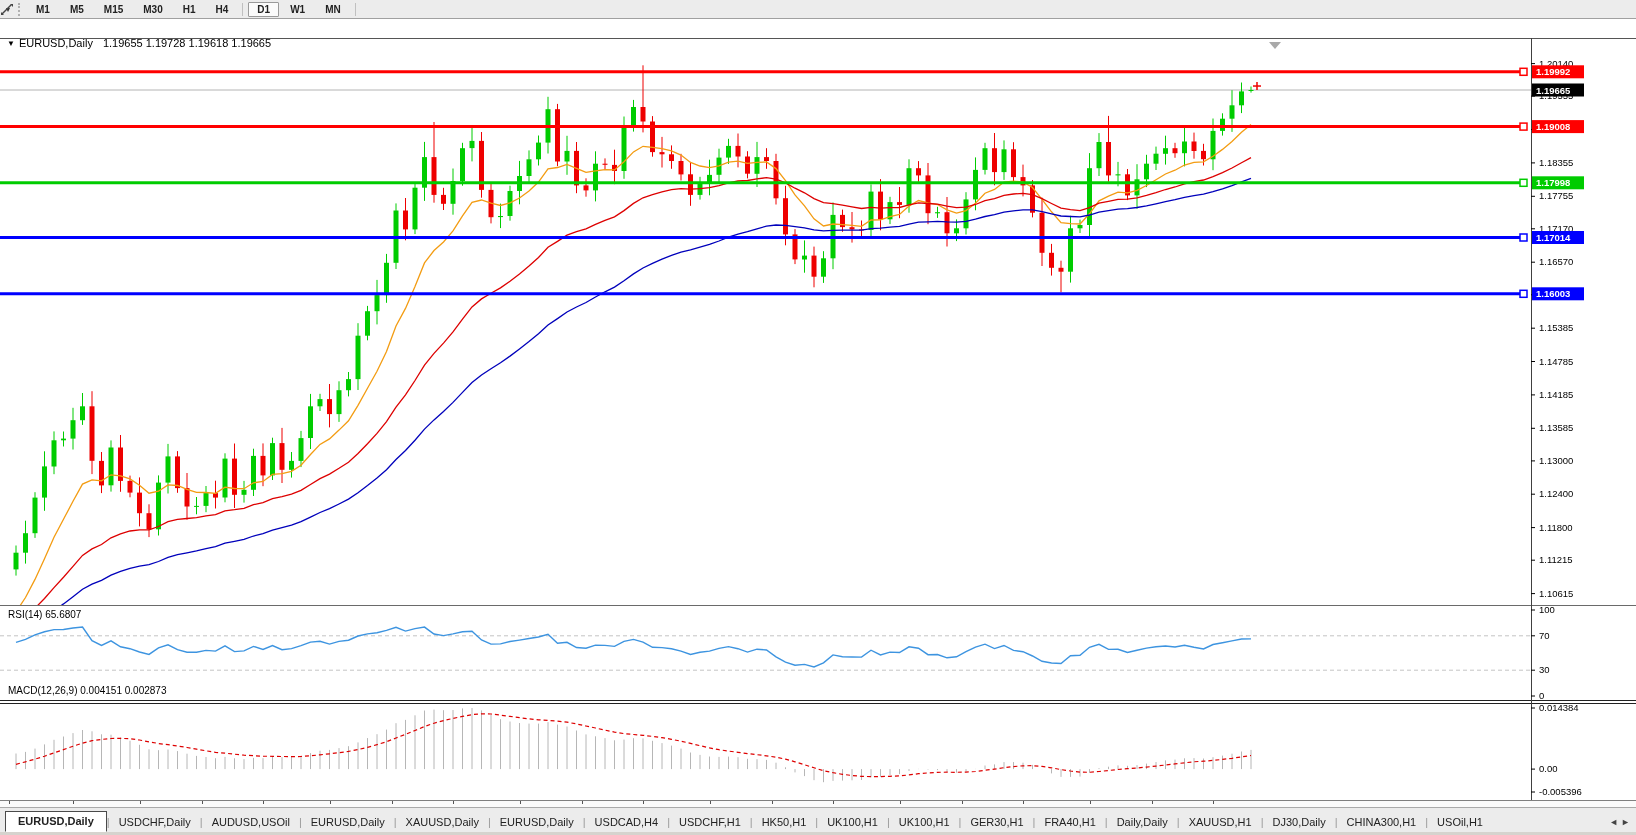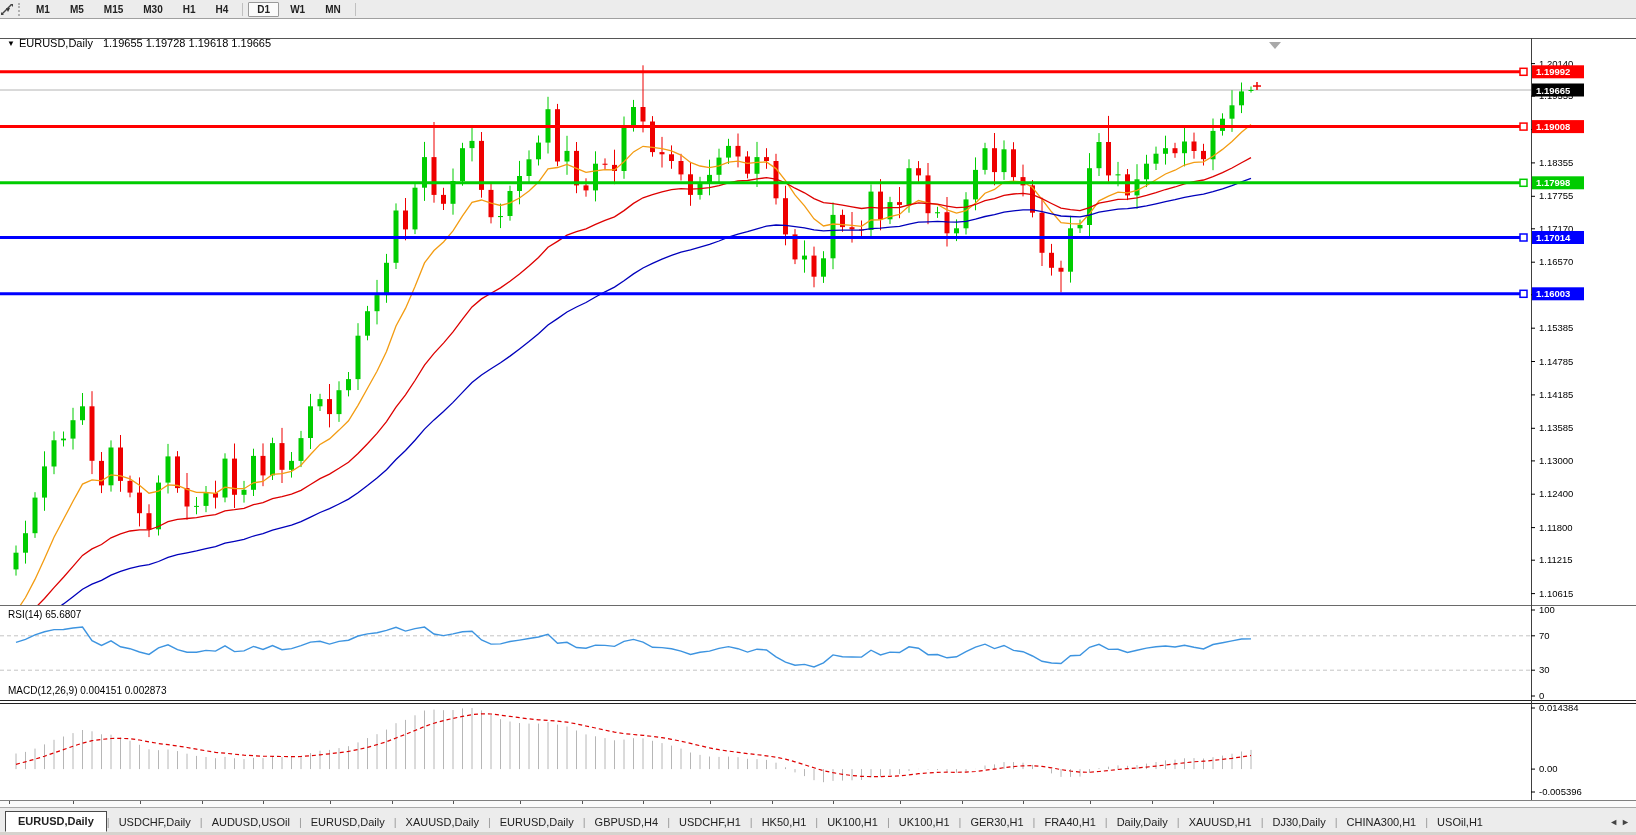--- a/index.html
+++ b/index.html
@@ -609,21 +609,21 @@
       <div class="tab">USDCHF,Daily</div>
       <span class="tabsep">|</span>
       <div class="tab">AUDUSD,USOil</div>
       <span class="tabsep">|</span>
       <div class="tab">EURUSD,Daily</div>
       <span class="tabsep">|</span>
       <div class="tab">XAUUSD,Daily</div>
       <span class="tabsep">|</span>
       <div class="tab">EURUSD,Daily</div>
       <span class="tabsep">|</span>
-      <div class="tab">GBPUSD,H4</div>
+      <div class="tab">USDCAD,H4</div>
       <span class="tabsep">|</span>
       <div class="tab">USDCHF,H1</div>
       <span class="tabsep">|</span>
       <div class="tab">HK50,H1</div>
       <span class="tabsep">|</span>
       <div class="tab">UK100,H1</div>
       <span class="tabsep">|</span>
       <div class="tab">UK100,H1</div>
       <span class="tabsep">|</span>
       <div class="tab">GER30,H1</div>

